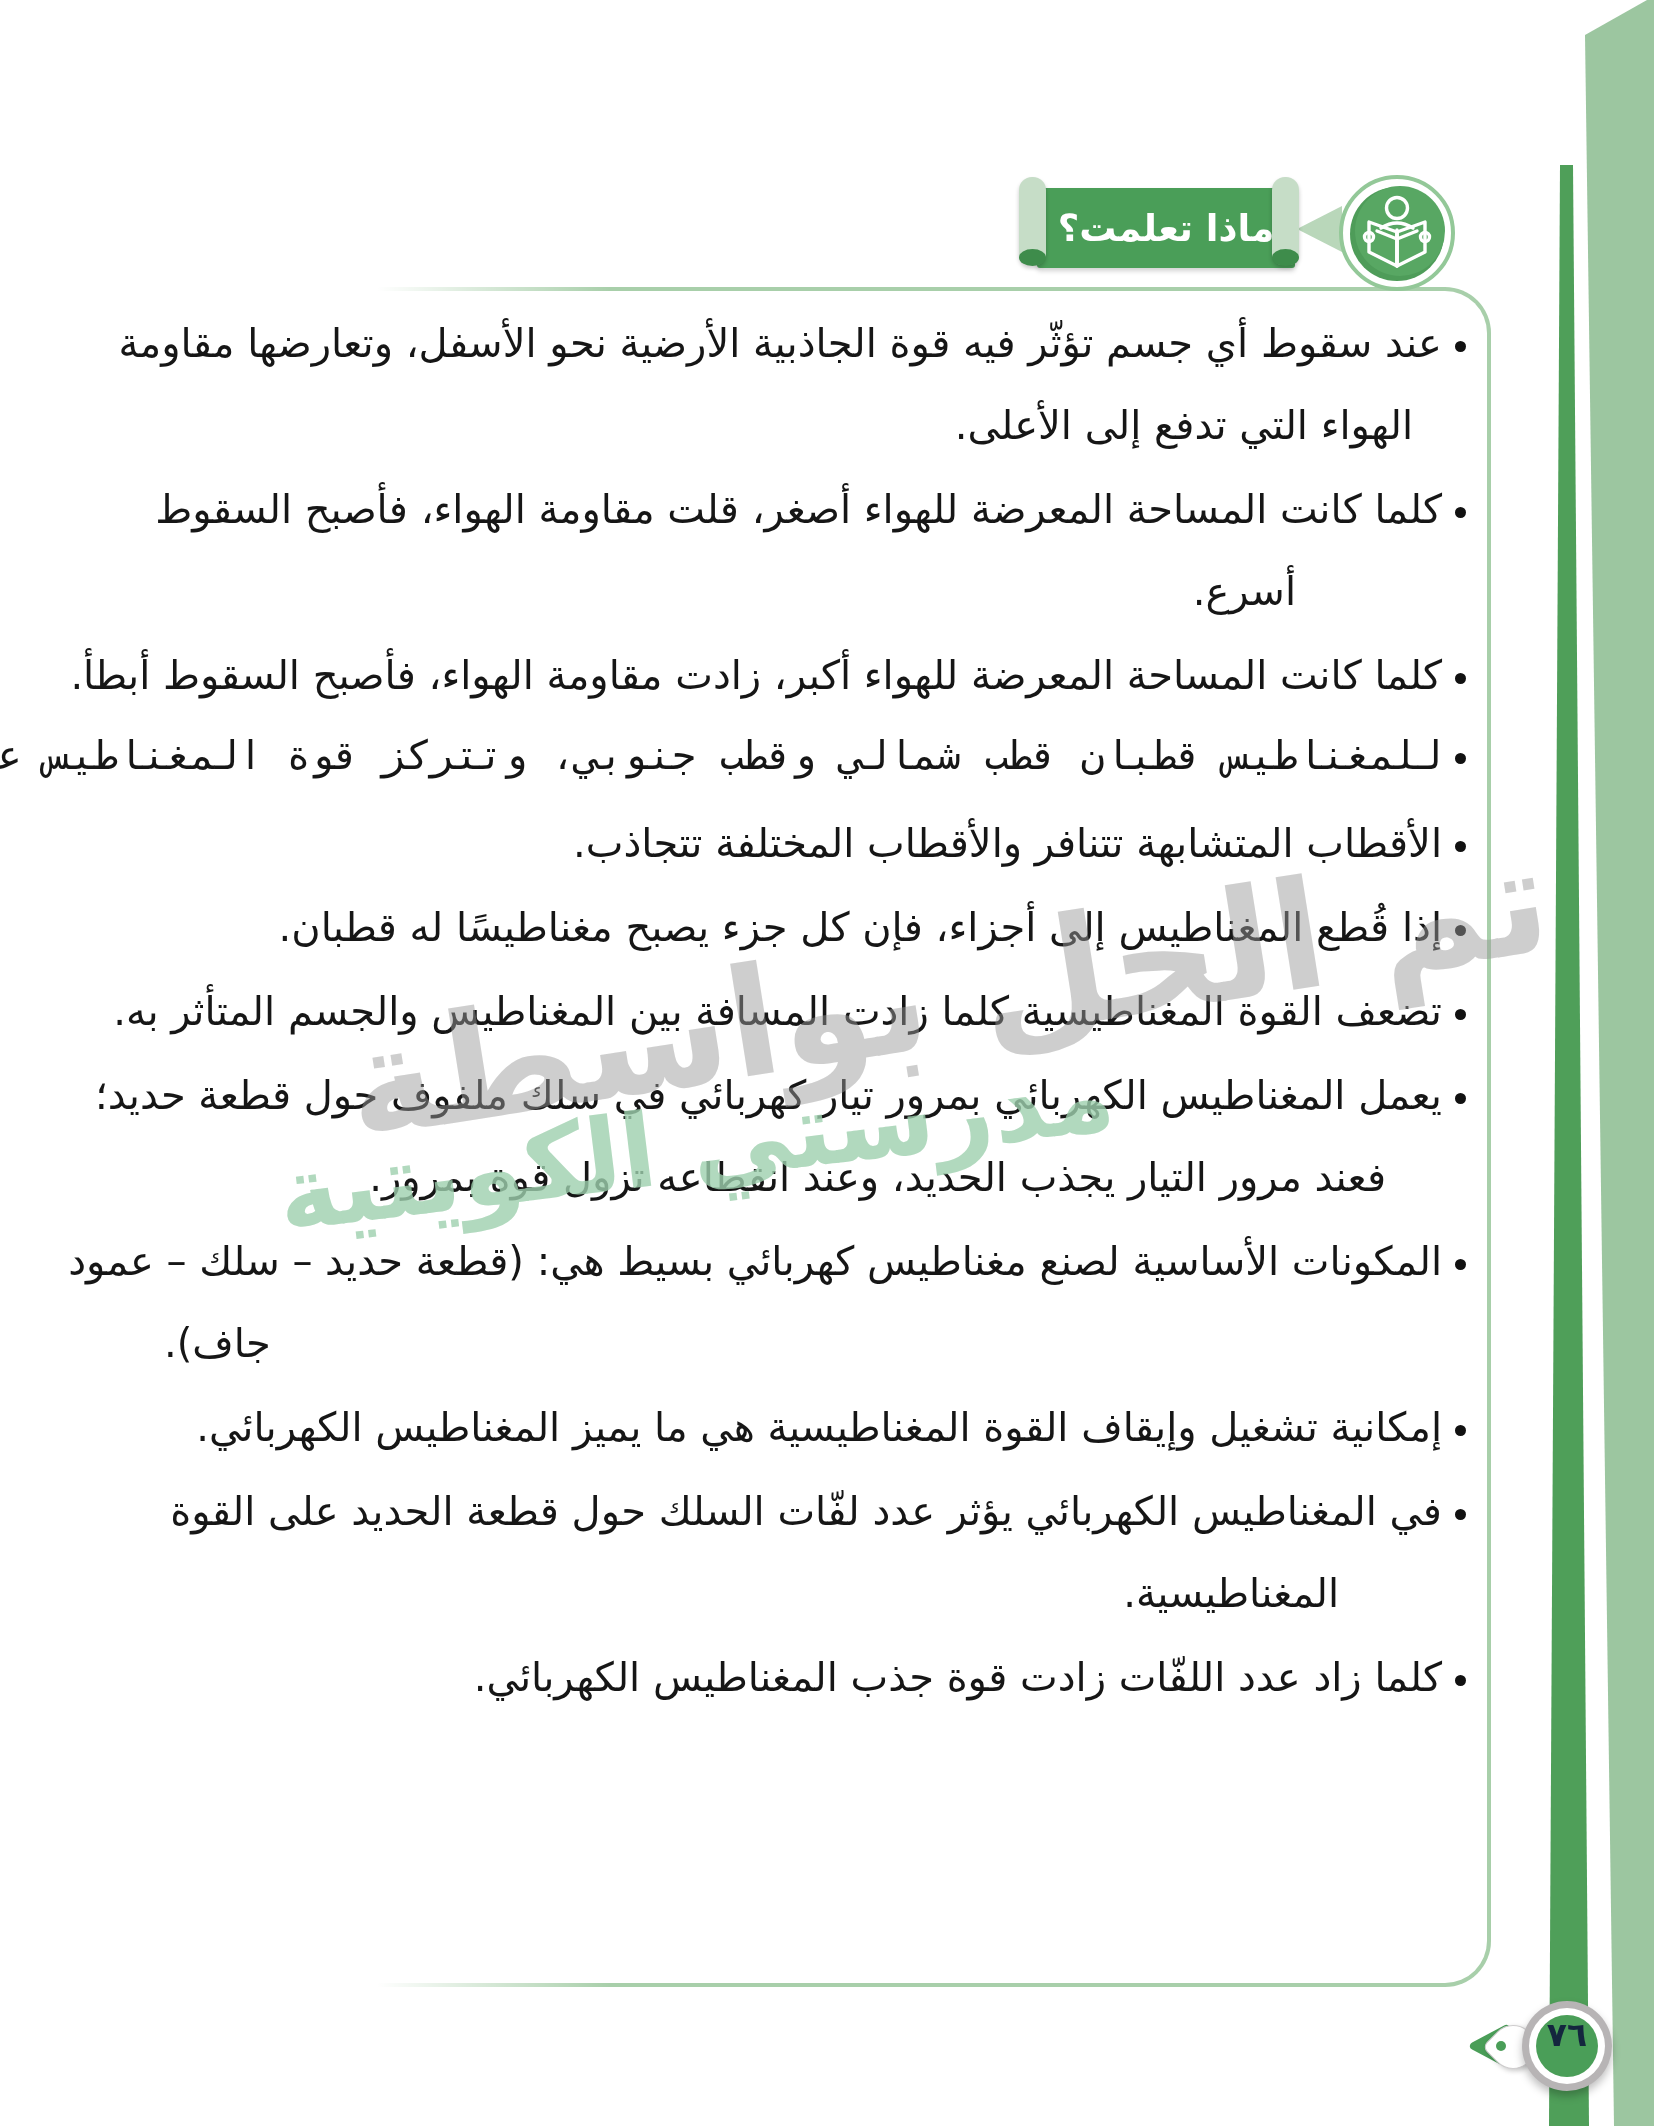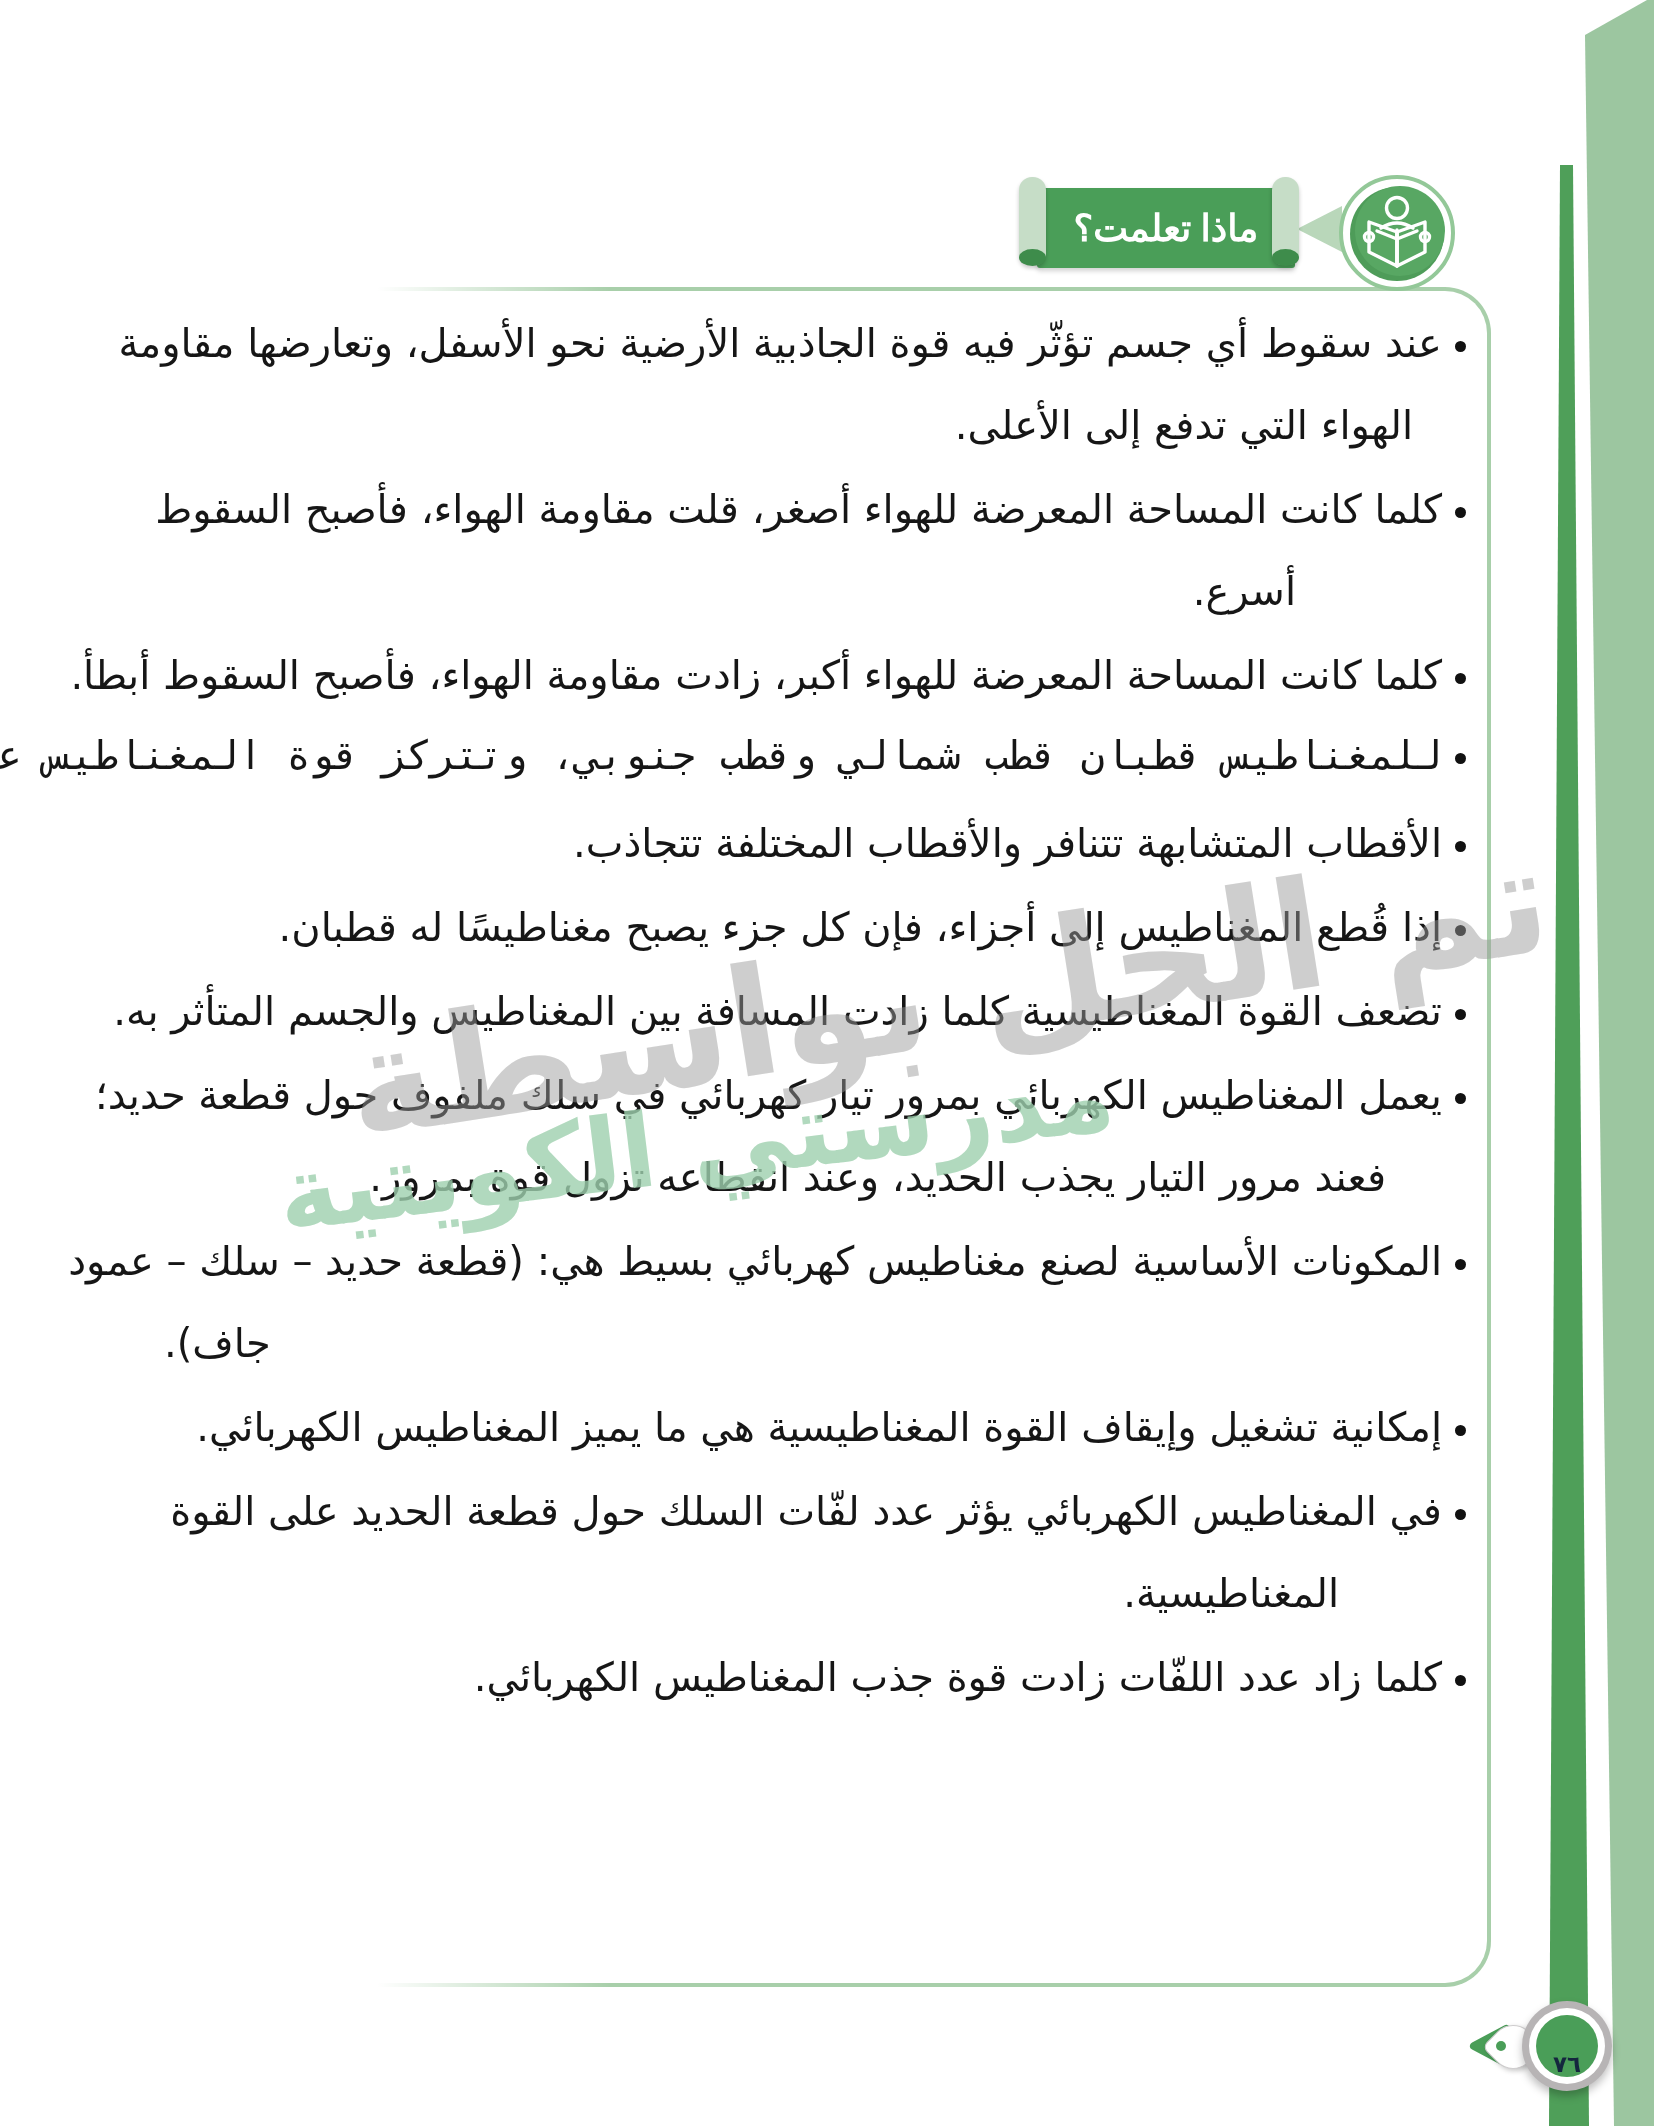--- a/index.html
+++ b/index.html
@@ -6,21 +6,21 @@
   #page{position:relative;width:1654px;height:2126px;background:#fff;overflow:hidden;
         font-family:"DejaVu Sans",sans-serif;}
 
   
   #side-svg{position:absolute;left:0;top:0;width:1654px;height:2126px;z-index:1;}
 
   
   .banner-rect{position:absolute;left:1037px;top:188px;width:258px;height:80px;
     background:#4a9e58;border-radius:3px;display:flex;align-items:center;justify-content:center;
     z-index:6;box-shadow:0 3px 5px rgba(0,0,0,.18);}
-  .banner-rect span{color:#ffffff;font-size:37px;font-weight:bold;letter-spacing:0;font-family:Liberation Serif, serif;}
+  .banner-rect span{color:#ffffff;font-size:37px;font-weight:bold;letter-spacing:0;}
   .roll{position:absolute;top:177px;width:27px;height:88px;background:#c6ddc7;
     border-radius:13px 13px 11px 11px;z-index:7;box-shadow:0 3px 4px rgba(0,0,0,.22);}
   .roll-cap{position:absolute;width:27px;height:17px;background:#3e8c4b;border-radius:50%;
     top:249px;z-index:8;}
   #roll-left{left:1019px;} #cap-left{left:1019px;}
   #roll-right{left:1272px;} #cap-right{left:1272px;}
   .banner-arrow{position:absolute;left:1297px;top:206px;width:0;height:0;z-index:5;
     border-top:23px solid transparent;border-bottom:23px solid transparent;
     border-right:45px solid #b9d7ba;}
 
@@ -53,22 +53,22 @@
 
   
   .badge-teardrop{position:absolute;left:1491px;top:2025px;width:42px;height:42px;
     background:#ffffff;border:1px solid #cfcdce;border-radius:7px 50% 50% 50%;
     transform:rotate(-45deg);z-index:11;box-shadow:0 3px 5px rgba(0,0,0,.22);}
   .badge-ring-gray{position:absolute;left:1522px;top:2001px;width:90px;height:90px;
     border-radius:50%;background:#b7b4b5;z-index:12;box-shadow:0 5px 8px rgba(0,0,0,.25);}
   .badge-ring-white{position:absolute;left:1529px;top:2008px;width:76px;height:76px;
     border-radius:50%;background:#ffffff;z-index:13;}
   .badge-disc{position:absolute;left:1536px;top:2015px;width:62px;height:62px;
-    border-radius:50%;background:#4a9e58;z-index:14;display:flex;align-items:flex-end;
-    justify-content:center;color:#14263e;font-size:23px;font-weight:bold;}
+    border-radius:50%;background:#4a9e58;z-index:14;display:flex;align-items:flex-start;
+    justify-content:center;color:#14263e;font-size:33px;font-weight:bold;}
   .badge-dot{position:absolute;left:1496px;top:2041px;width:10px;height:10px;
     border-radius:50%;background:#4a9e58;z-index:15;}
   #badge-arrow-svg{position:absolute;left:1466px;top:2020px;width:50px;height:52px;z-index:10;}
 </style>
 </head>
 <body>
 
 <div id="page">
 
   <svg id="side-svg" viewBox="0 0 1654 2126">

